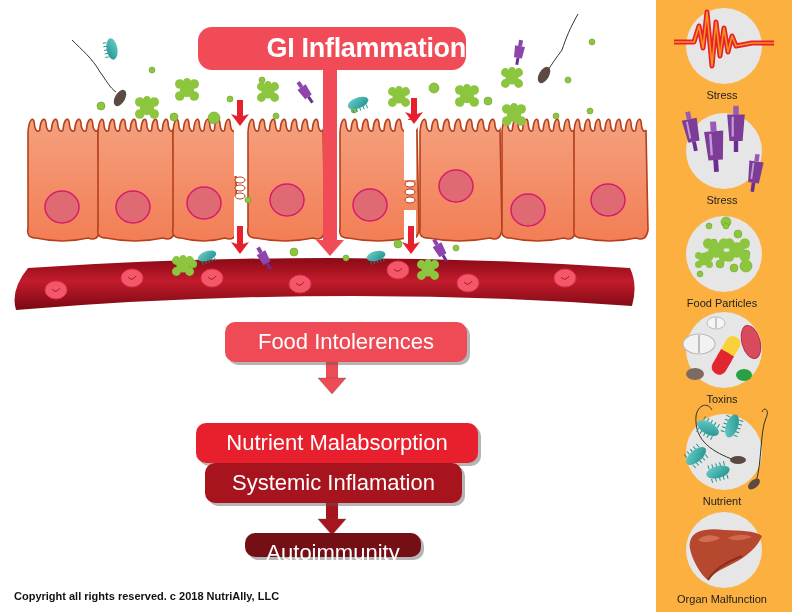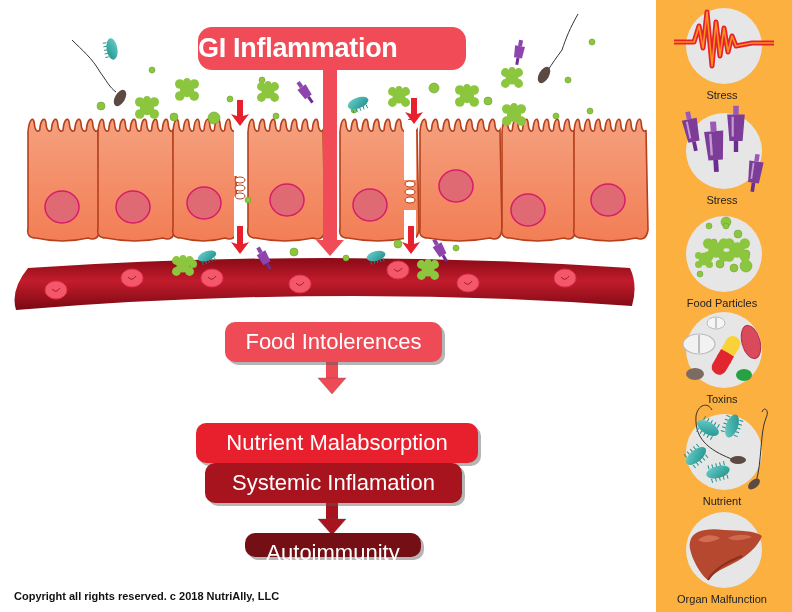--- a/index.html
+++ b/index.html
@@ -4,30 +4,30 @@
 <style>
   * { box-sizing: border-box; margin: 0; padding: 0; }
   html, body { width: 792px; height: 612px; overflow: hidden; background: #ffffff; }
   body { position: relative; font-family: "Liberation Sans", sans-serif; }
 
   #illus { position: absolute; left: 0; top: 0; width: 656px; height: 612px; }
 
   .gi-title {
     position: absolute; left: 198px; top: 27px; width: 268px; height: 43px;
     background: #f04b57; border-radius: 14px;
-    color: #fff; font-weight: bold; font-size: 27px; line-height: 43px; text-align: left;
+    color: #fff; font-weight: bold; font-size: 27px; line-height: 43px; text-align: right;
     letter-spacing: -0.3px;
   }
 
   .flow-box {
     position: absolute; color: #fff; font-size: 22px; line-height: 40px; text-align: center;
     border-radius: 10px; box-shadow: 3px 3px 0 rgba(90,90,90,0.45);
     white-space: nowrap;
   }
-  #fb0 { left: 225px; top: 322px; width: 217px; height: 40px; background: #ef4b56; }
+  #fb0 { left: 225px; top: 322px; width: 242px; height: 40px; background: #ef4b56; }
   #fb1 { left: 196px; top: 392px; width: 282px; height: 40px; background: #e8202d; margin-top: 31px; }
   #fb2 { left: 205px; top: 463px; width: 257px; height: 40px; background: #a8141e; }
   #fb3 { left: 245px; top: 533px; width: 176px; height: 24px; background: #750f16; }
 
   .copyright {
     position: absolute; left: 14px; top: 590px; font-size: 11px; font-weight: bold; color: #111;
   }
 
   .sidebar {
     position: absolute; left: 656px; top: 0; width: 136px; height: 612px; background: #fbb040;

